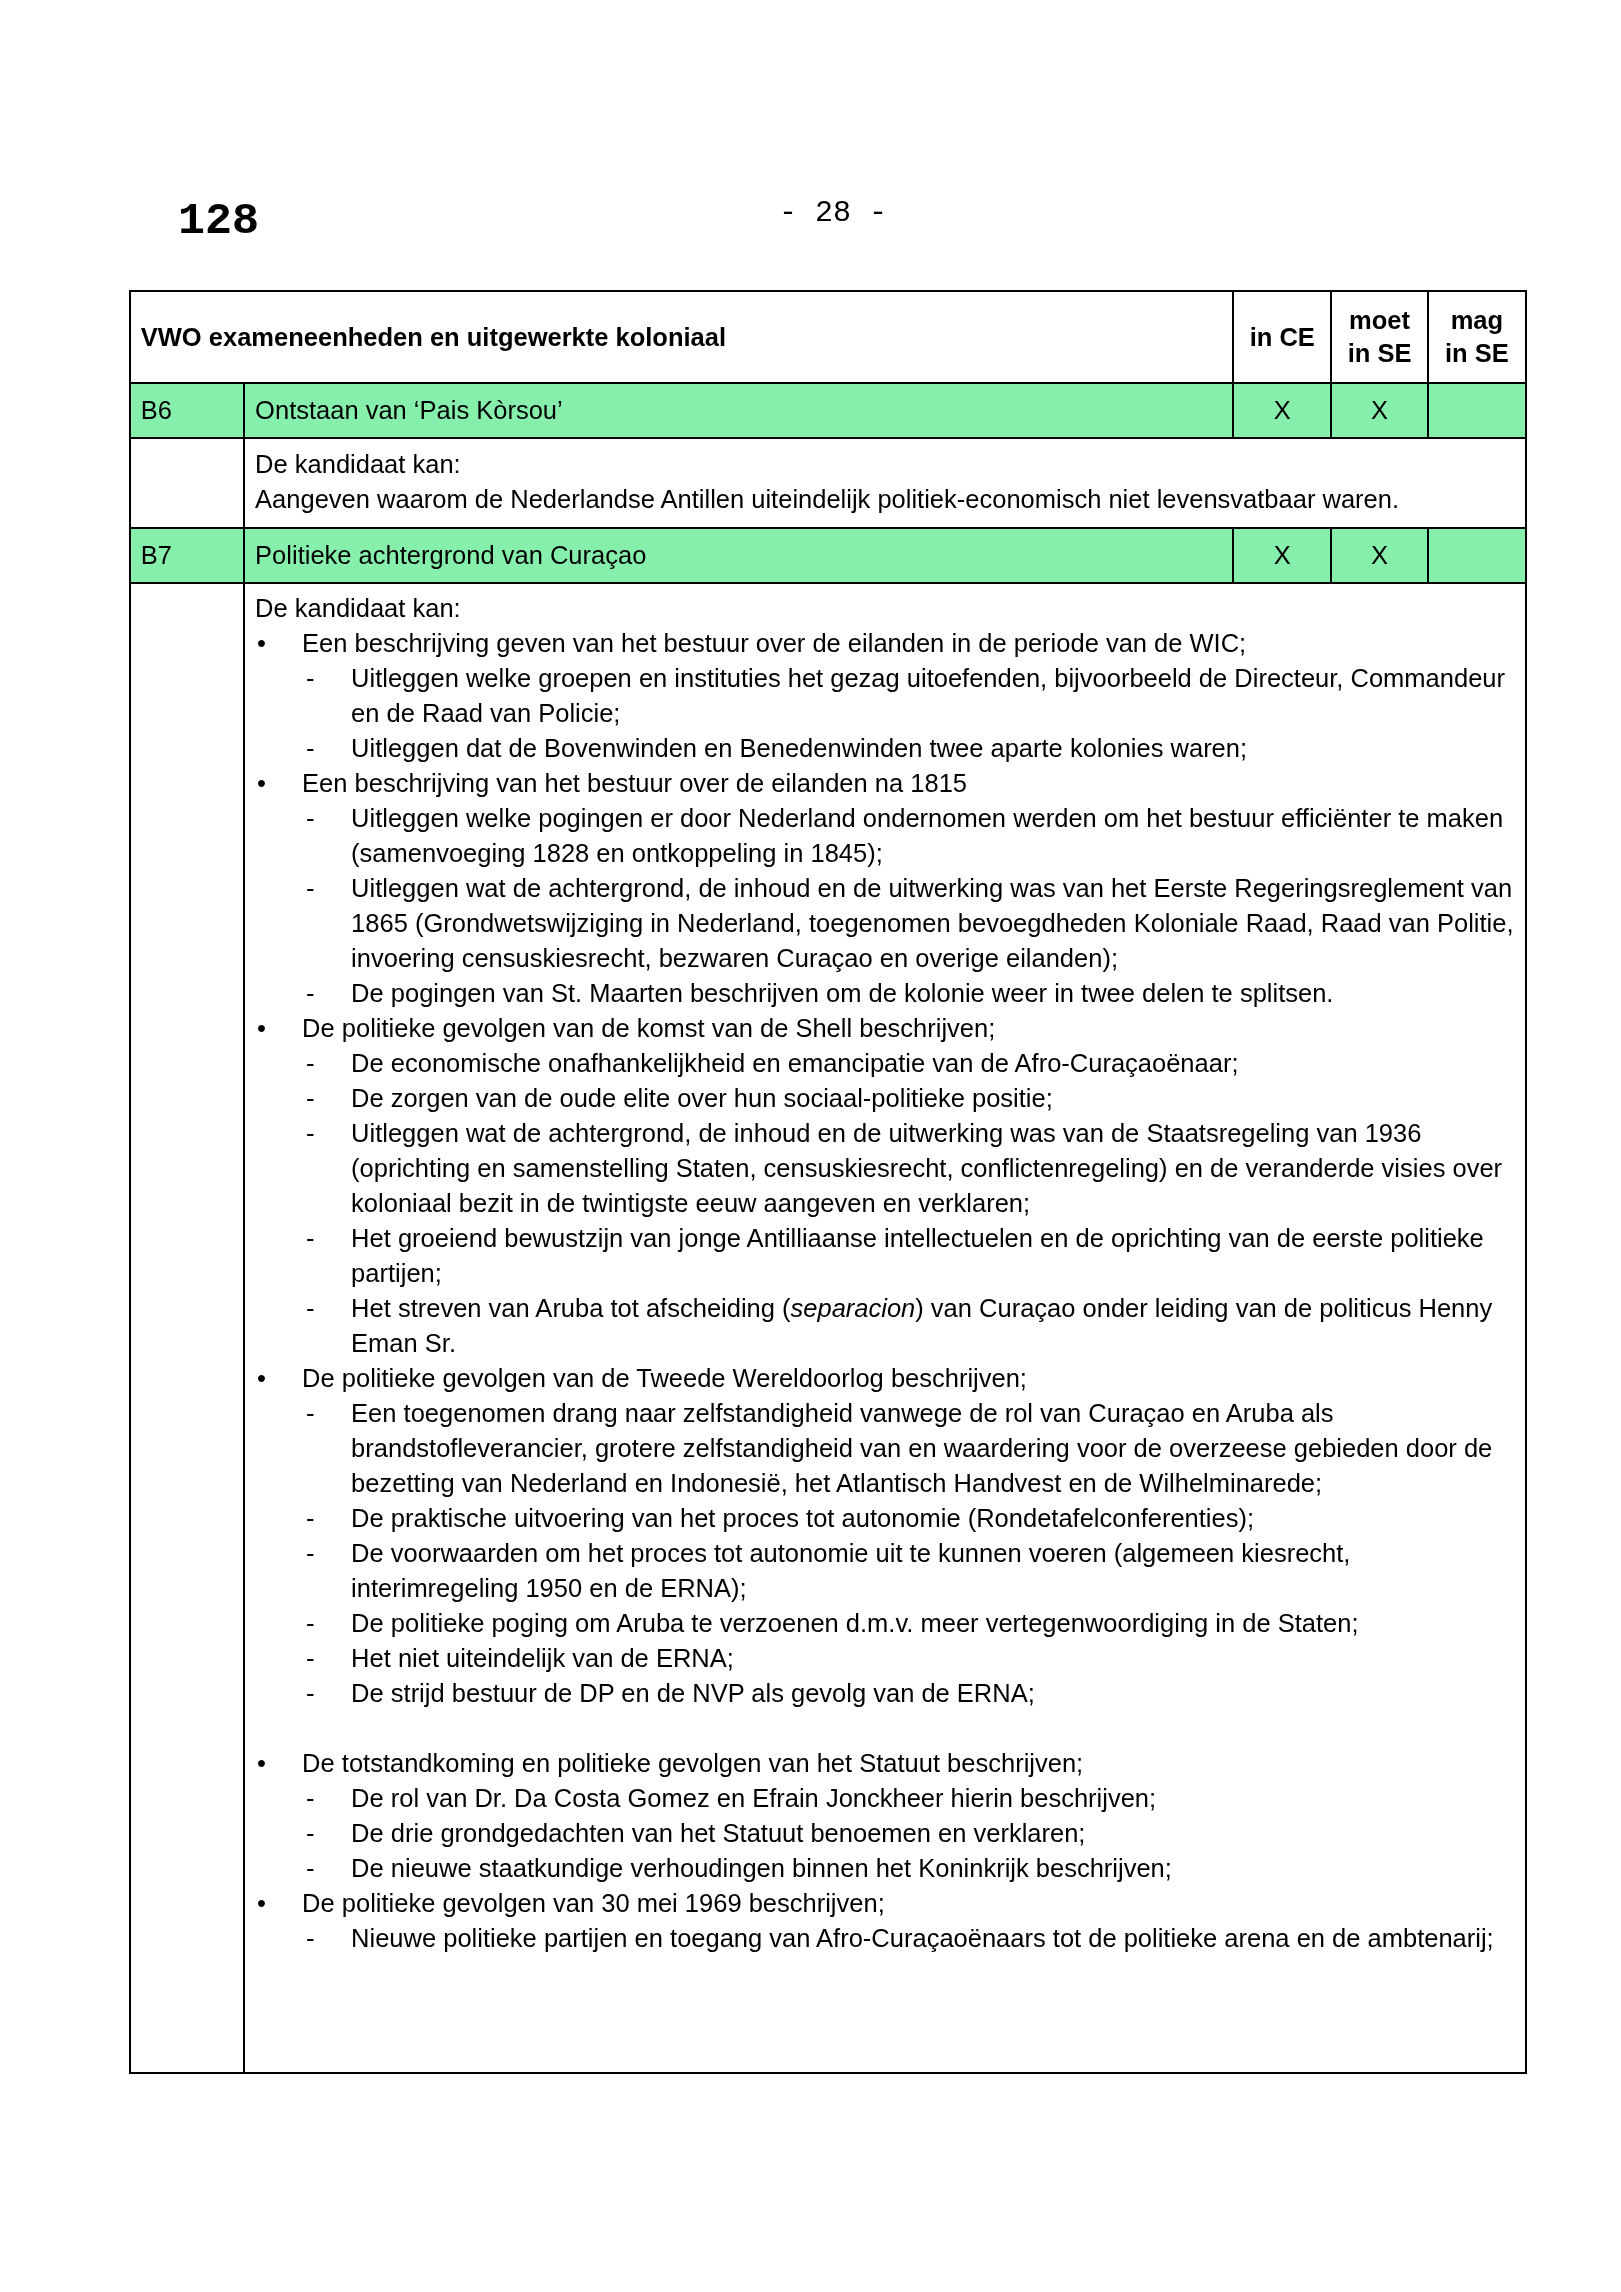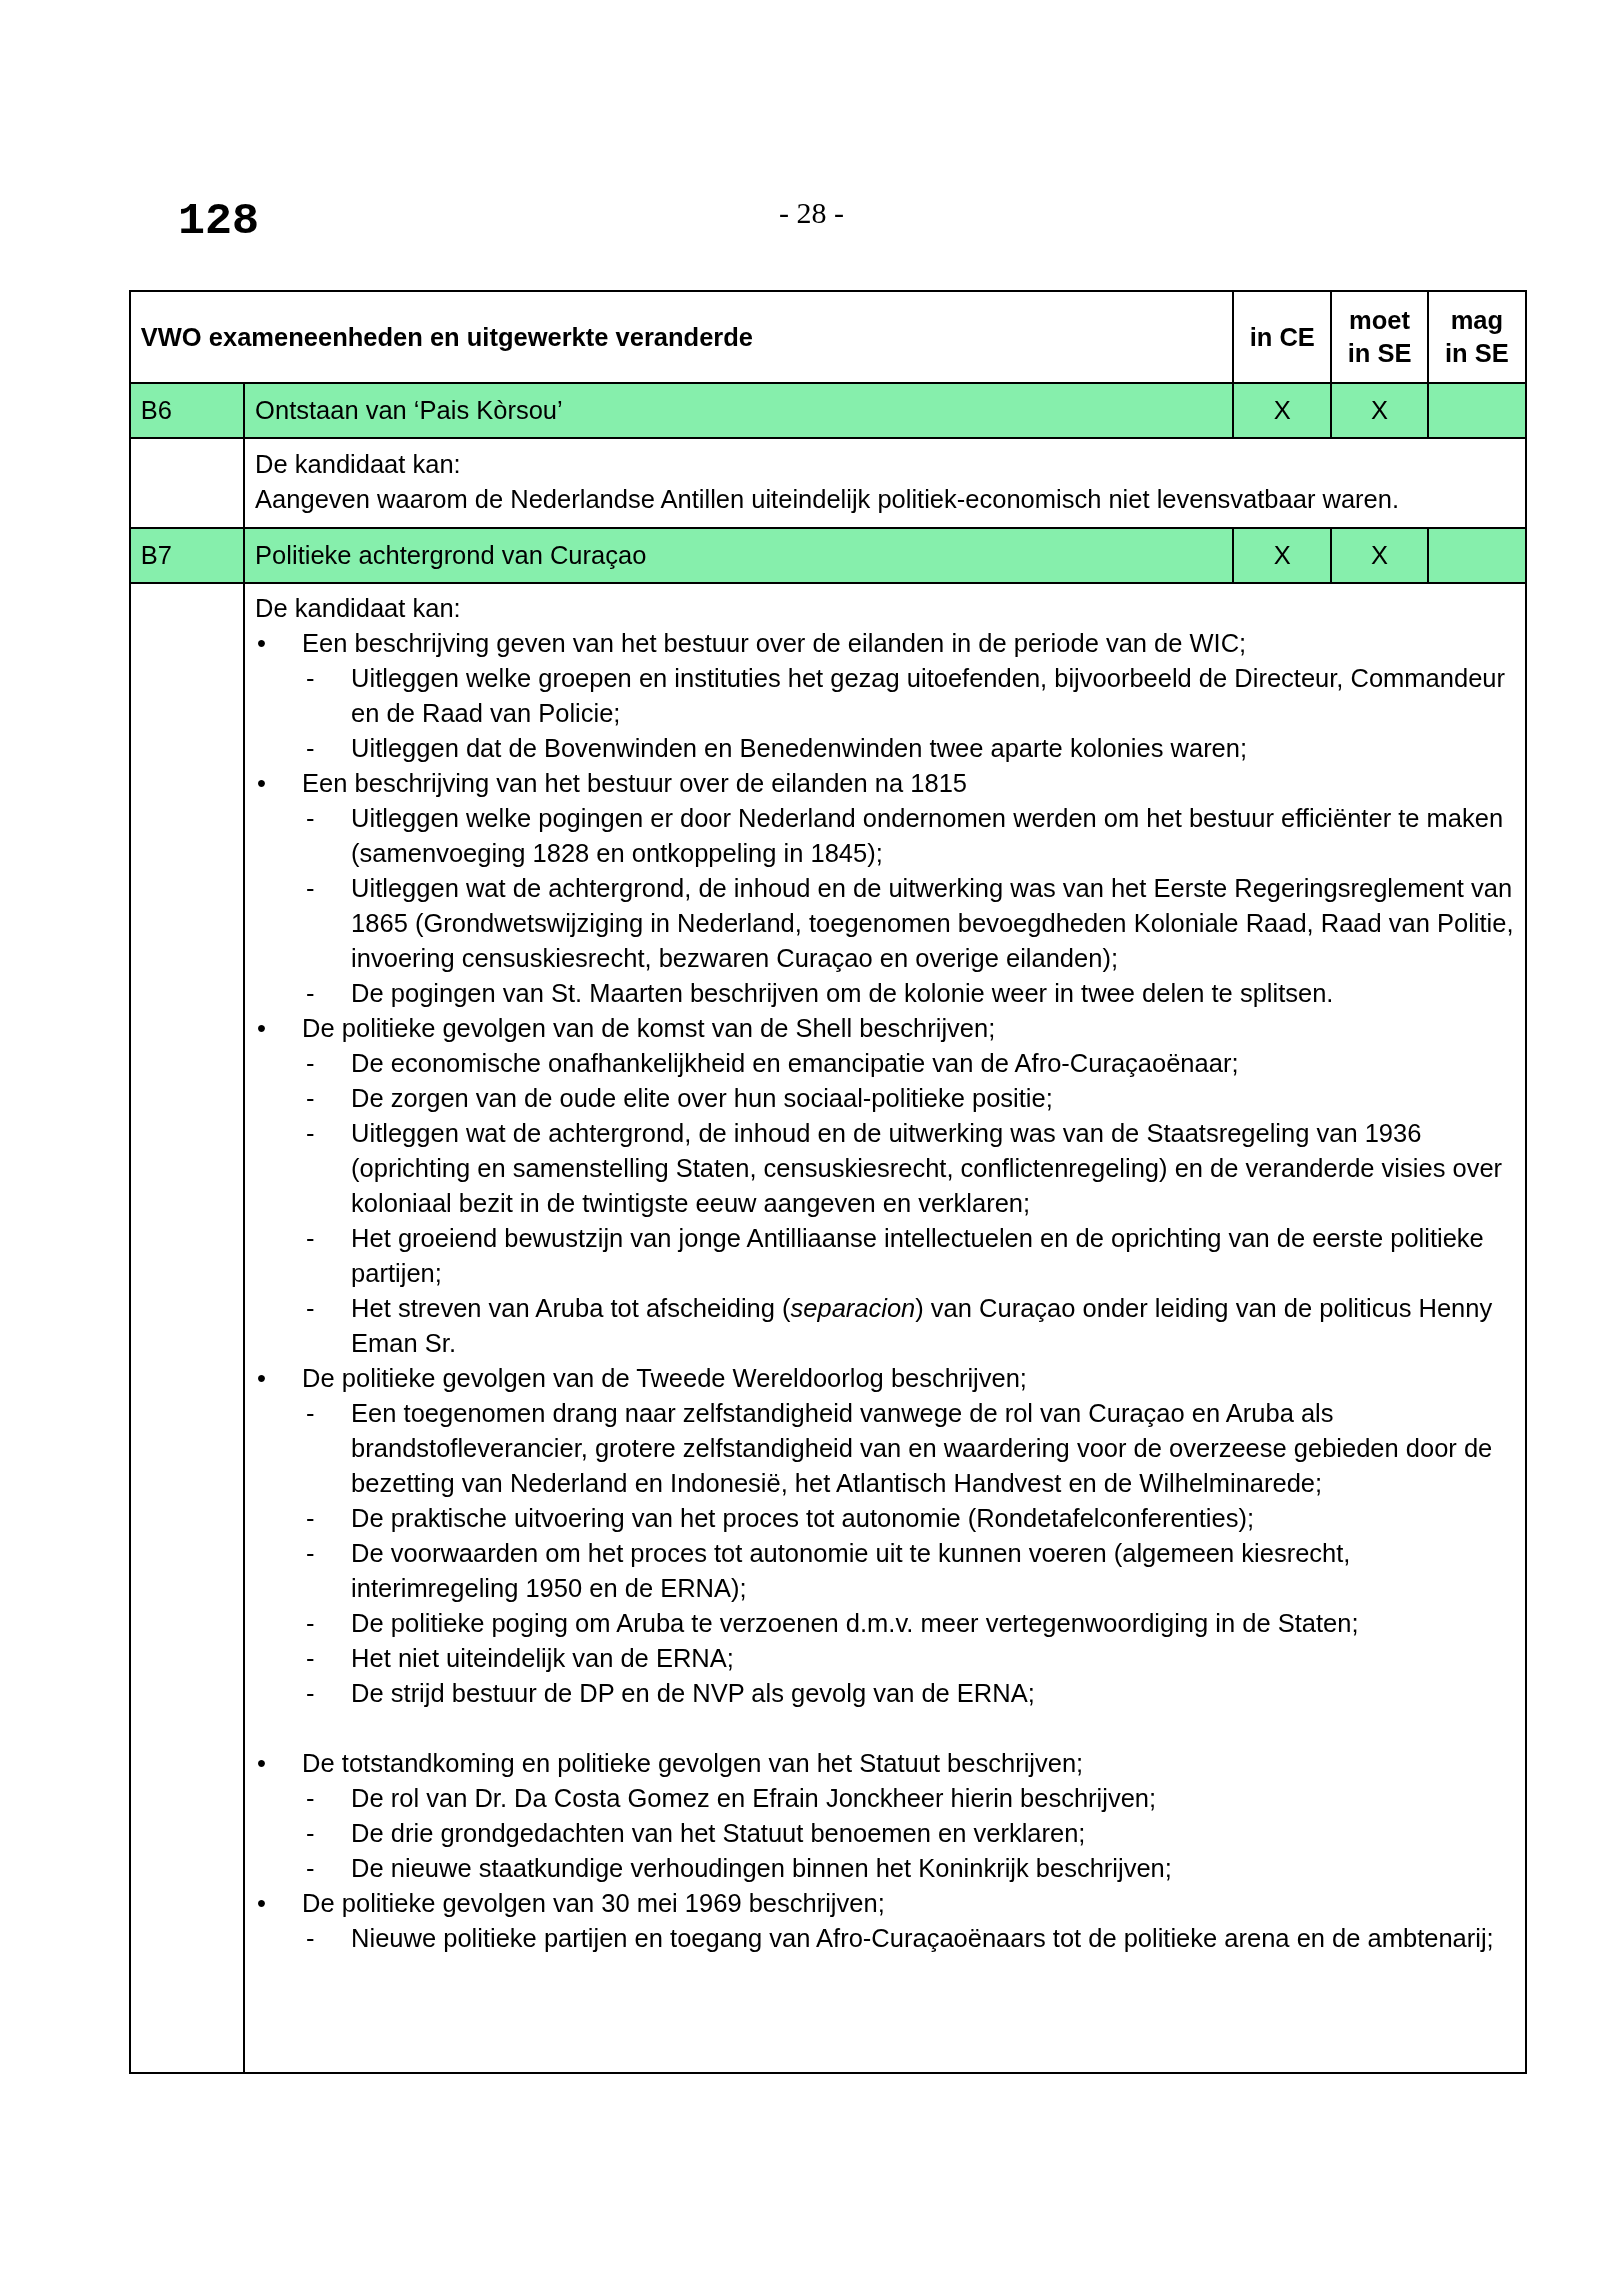--- a/index.html
+++ b/index.html
@@ -1,20 +1,20 @@
 <!DOCTYPE html>
 <html><head>
 <meta charset="utf-8">
 <style>
   html, body { margin: 0; padding: 0; background: #ffffff; }
   body { width: 1621px; height: 2293px; position: relative; overflow: hidden;
          font-family: "Liberation Sans", sans-serif; color: #000; }
   .page-num-left { position: absolute; left: 178px; top: 196px; font-family: Liberation Mono, monospace;
          font-weight: bold; font-size: 45px; }
-  .page-num-center { position: absolute; left: 779px; top: 196px; font-family: Liberation Serif, serif;
+  .page-num-center { position: absolute; left: 779px; top: 196px; font-family: Liberation Mono, monospace;
          font-size: 30px; }
   table.main { position: absolute; left: 129px; top: 290px; width: 1398px; border-collapse: collapse;
          border: 2.9px solid #000; font-size: 25.5px; }
   table.main td { border: 2px solid #000; vertical-align: middle; padding: 0 9.8px; }
   col.c-code { width: 114px; }
   col.c-desc { width: 986px; }
   col.c-ce { width: 98px; }
   col.c-moet { width: 96px; }
   col.c-mag { width: 98px; }
   tr.hdr td { height: 90px; font-weight: bold; }
@@ -42,21 +42,21 @@
 <table class="main">
   <colgroup>
     <col class="c-code">
       <col class="c-desc">
       <col class="c-ce">
       <col class="c-moet">
       <col class="c-mag">
   </colgroup>
   <tbody>
     <tr class="hdr">
-      <td colspan="2">VWO exameneenheden en uitgewerkte veranderde</td>
+      <td colspan="2">VWO exameneenheden en uitgewerkte koloniaal</td>
       <td class="num">in CE</td>
       <td class="num">
         <span>moet</span><br>
         <span>in SE</span>
       </td>
       <td class="num">
         <span>mag</span><br>
         <span>in SE</span>
       </td>
     </tr>

